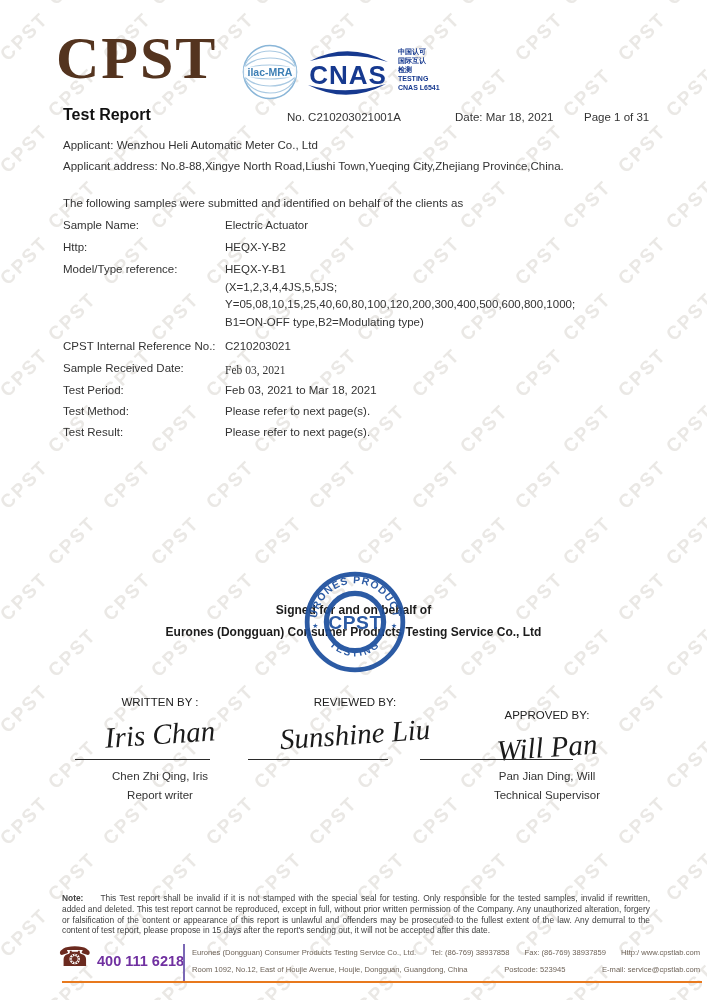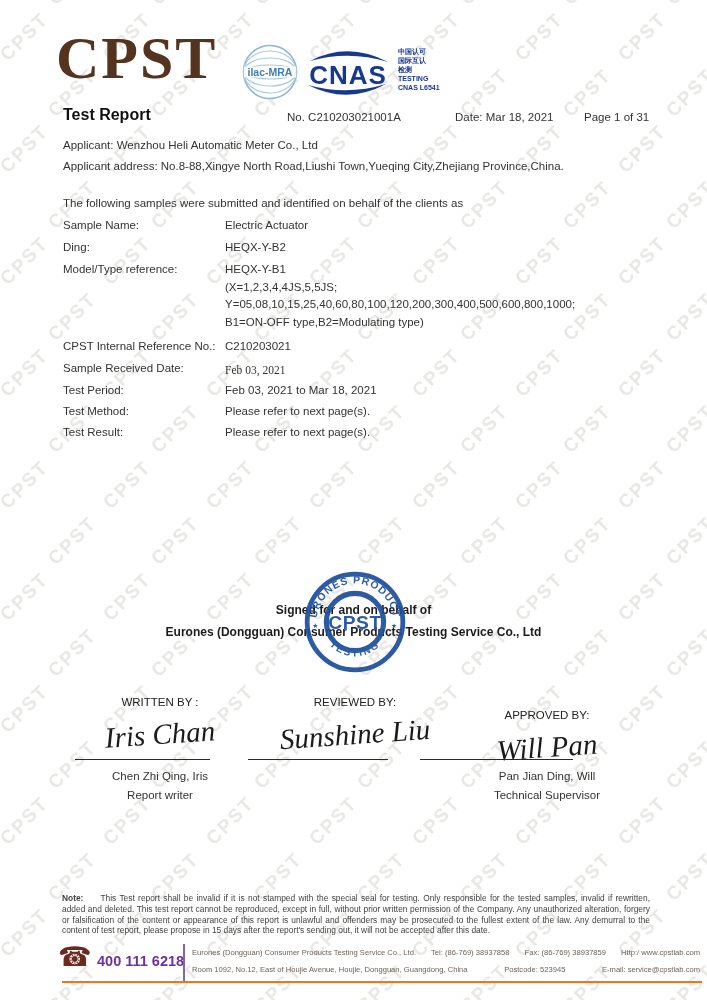--- a/index.html
+++ b/index.html
@@ -217,21 +217,21 @@
     <div class="abs hmeta" id="report-no">No. C210203021001A</div>
     <div class="abs hmeta" id="hdate">Date: Mar 18, 2021</div>
     <div class="abs hmeta" id="hpage">Page 1 of 31</div>
 
     <div class="abs bodytxt" style="left:63px;top:139px;">Applicant: Wenzhou Heli Automatic Meter Co., Ltd</div>
     <div class="abs bodytxt" style="left:63px;top:160px;">Applicant address: No.8-88,Xingye North Road,Liushi Town,Yueqing City,Zhejiang Province,China.</div>
     <div class="abs bodytxt" style="left:63px;top:197px;">The following samples were submitted and identified on behalf of the clients as</div>
 
     <div class="lbl" style="top:219px;">Sample Name:</div>
     <div class="val" style="top:219px;">Electric Actuator</div>
-    <div class="lbl" style="top:241px;">Ding:</div>
+    <div class="lbl" style="top:241px;">Http:</div>
     <div class="val" style="top:241px;">HEQX-Y-B2</div>
     <div class="lbl" style="top:263px;">Model/Type reference:</div>
     <div class="val" style="top:263px;">HEQX-Y-B1</div>
     <div class="extra" style="top:281px;">(X=1,2,3,4,4JS,5,5JS;</div>
     <div class="extra" style="top:298px;text-align:center;">Y=05,08,10,15,25,40,60,80,100,120,200,300,400,500,600,800,1000;</div>
     <div class="extra" style="top:316px;text-align:right;">B1=ON-OFF type,B2=Modulating type)</div>
     <div class="lbl" style="top:340px;">CPST Internal Reference No.:</div>
     <div class="val" style="top:340px;">C210203021</div>
     <div class="lbl" style="top:362px;">Sample Received Date:</div>
     <div class="val" style="top:364px;font-family:Liberation Serif, serif;">Feb 03, 2021</div>

